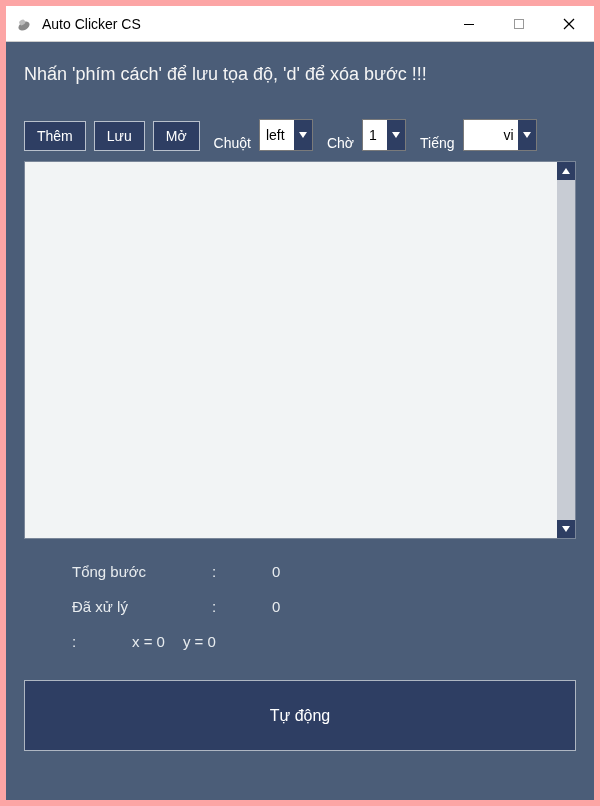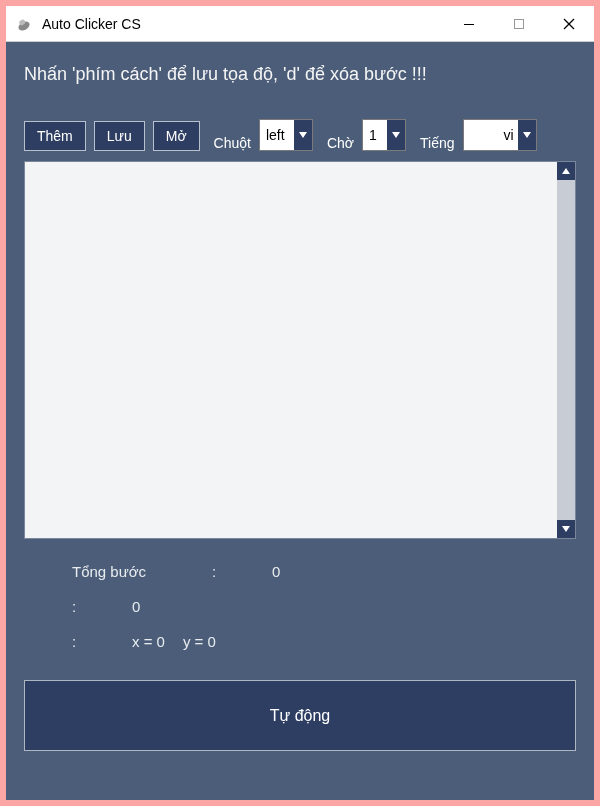--- a/index.html
+++ b/index.html
@@ -263,20 +263,21 @@
       </div>
     </div>
 
     <div class="stats">
       <div class="stat-row">
         <span class="stat-label">Tổng bước</span>
         <span class="stat-colon">:</span>
         <span class="stat-val">0</span>
       </div>
       <div class="stat-row">
+        <span class="stat-label">Đã xử lý</span>
         <span class="stat-colon">:</span>
         <span class="stat-val">0</span>
       </div>
       <div class="stat-row coord-row">
         <span class="stat-colon">:</span>
         <span class="stat-val coord-x">x = 0</span>
         <span class="stat-val">y = 0</span>
       </div>
     </div>
 

